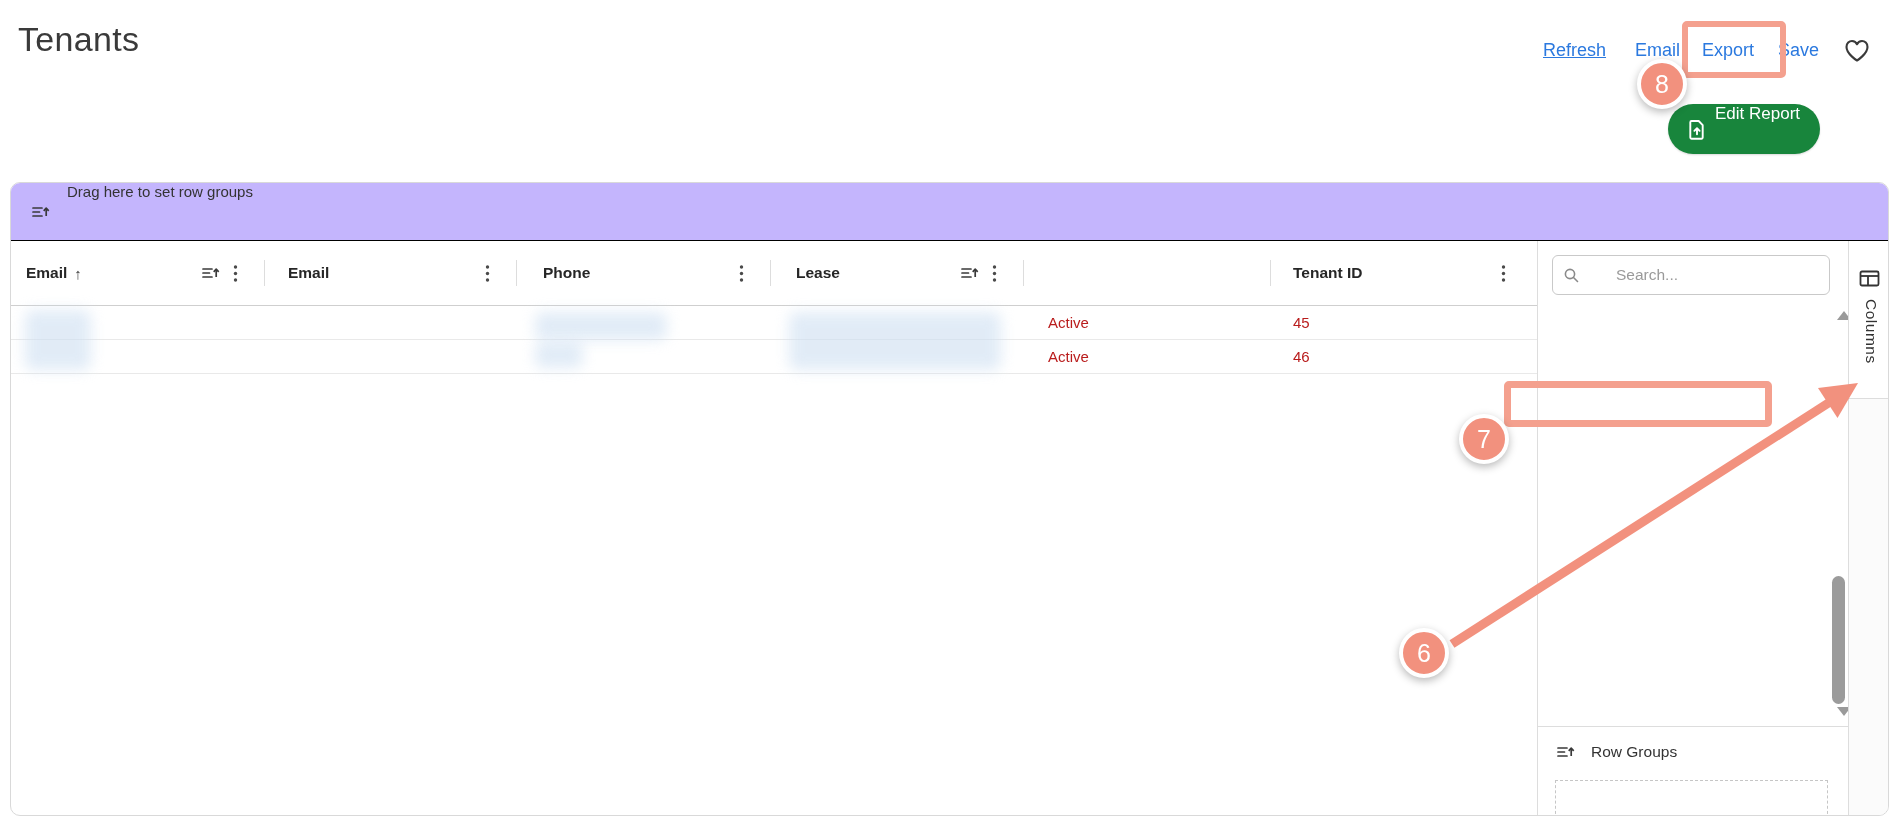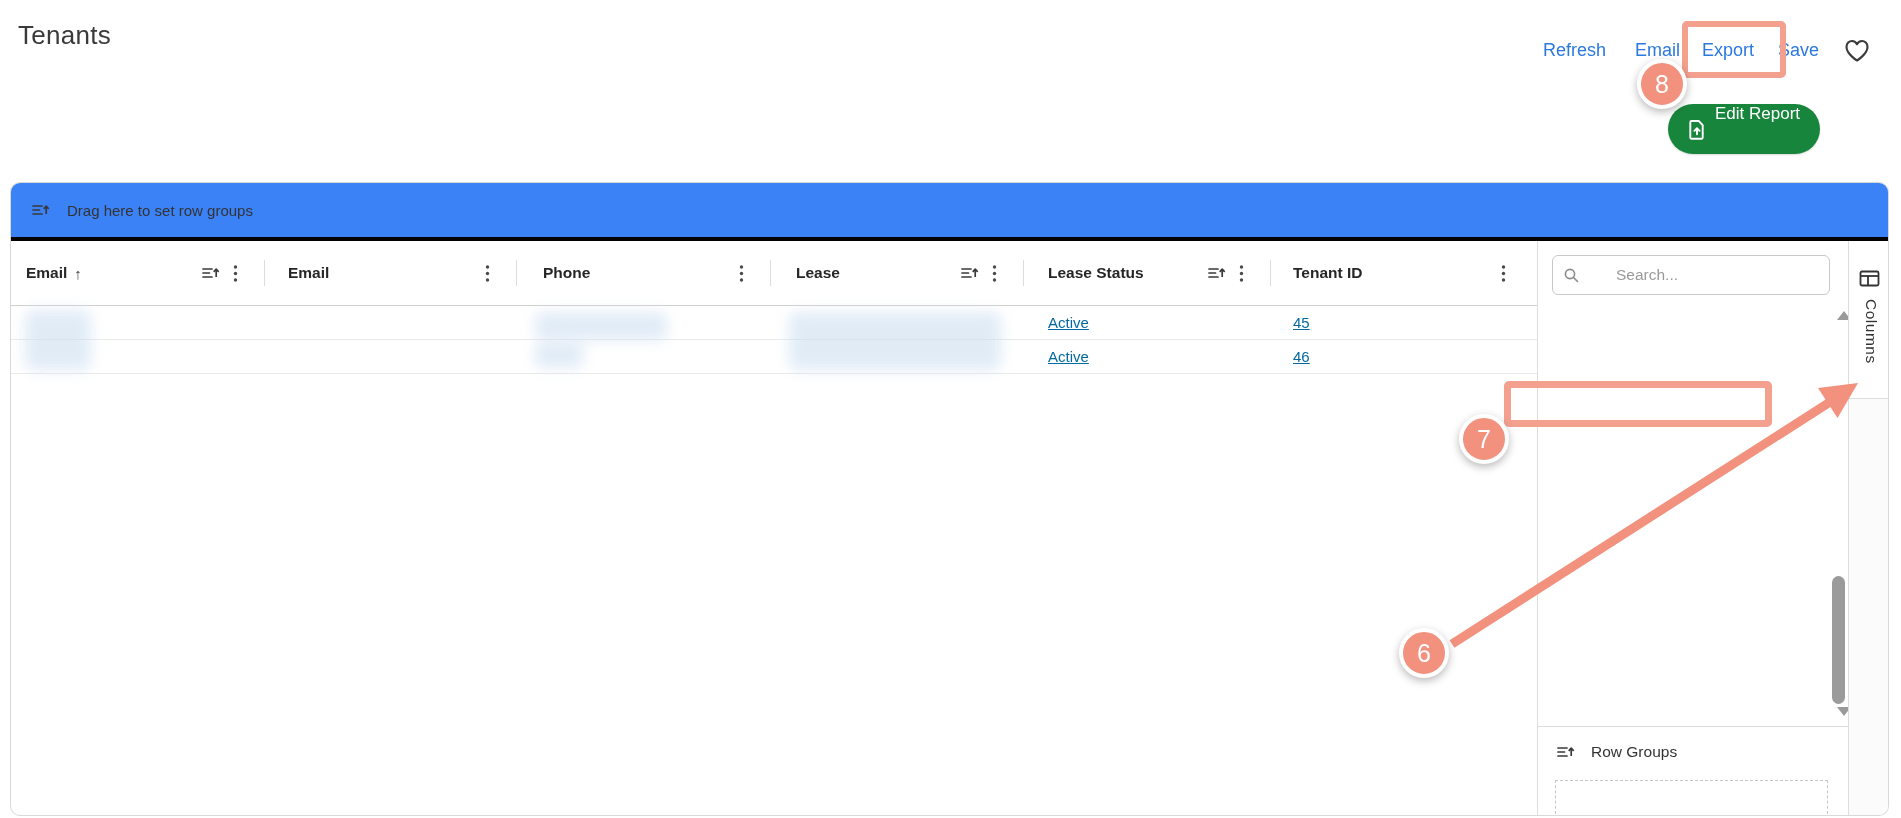--- a/index.html
+++ b/index.html
@@ -1,43 +1,43 @@
 <!DOCTYPE html>
 <html><head>
 <meta charset="utf-8">
 <style>
   * { margin:0; padding:0; box-sizing:border-box; }
   html,body { width:1901px; height:818px; background:#fff; font-family:"Liberation Sans", sans-serif; overflow:hidden; }
   #stage { position:absolute; left:0; top:0; width:1901px; height:818px; }
 
   
-  .page-title { position:absolute; left:18px; top:20px; font-size:26px; font-weight:500; color:#3a3a3a; letter-spacing:.3px; }
+  .page-title { position:absolute; left:18px; top:20px; font-size:34px; font-weight:500; color:#3a3a3a; letter-spacing:.3px; }
   .toplink { position:absolute; top:40px; font-size:18px; color:#2b79df; cursor:pointer; white-space:nowrap; }
   .heart-wrap { position:absolute; left:1843px; top:38px; width:28px; height:26px; cursor:pointer; }
 
   
   .filter-bar { position:absolute; left:13px; top:97px; width:1562px; height:57px; background:#fff; border:1px solid #e2e2e2; border-radius:9px; display:flex; align-items:center; padding-left:16px; font-size:15.5px; color:#222; }
   .filter-bar b { font-weight:700; }
   .fdivider { width:1px; height:30px; background:#ccc; margin:0 24px 0 26px; }
 
   
   .edit-report { position:absolute; left:1668px; top:104px; width:152px; height:50px; border-radius:25px; background:#18853c; color:#fff; display:flex; justify-content:center; gap:9px; font-size:17px; font-weight:500; cursor:pointer; box-shadow:0 1px 2px rgba(0,0,0,.15); }
 
   
   .card { position:absolute; left:10px; top:182px; width:1879px; height:634px; border:1px solid #d9d9d9; border-radius:10px; background:#fff; overflow:hidden; }
-  .dragbar { position:absolute; left:0; top:0; width:100%; height:58px; background:#3b82f6; border-bottom:4px solid #000000; display:flex; align-items:center; padding-left:21px; gap:17px; font-size:15px; color:#333; }
+  .dragbar { position:absolute; left:0; top:0; width:100%; height:58px; background:#c4b5fd; border-bottom:1px solid #000000; display:flex; padding-left:21px; gap:17px; font-size:15px; color:#333; }
   .hdr-row { position:absolute; left:0; top:58px; width:1526px; height:65px; background:#fff; border-bottom:1px solid #cfcfcf; }
   .hcell { position:absolute; top:0; height:64px; display:flex; align-items:center; font-size:15.5px; font-weight:600; color:#262626; }
   .hlabel { white-space:nowrap; }
   .sort-arrow { font-weight:400; font-size:15px; color:#444; margin-left:7px; }
   .hspacer { flex:1; }
   .hicons { display:flex; align-items:center; gap:13px; margin-right:26px; }
   .sep { position:absolute; top:19px; width:1px; height:26px; background:#ddd; }
   .grow { position:absolute; left:0; width:1526px; height:34px; border-bottom:1px solid #e9e9e9; background:#fff; }
-  .gcell { position:absolute; top:0; height:34px; line-height:34px; font-size:15px; color:#0369a1;text-decoration:underline; }
+  .gcell { position:absolute; top:0; height:34px; line-height:34px; font-size:15px; color:#b91c1c; }
   .blurblob { position:absolute; background:#cfe0f2; opacity:.62; filter:blur(7px); border-radius:8px; }
 
   
   .panel-border { position:absolute; left:1526px; top:58px; width:1px; height:576px; background:#ddd; }
   .searchbox { position:absolute; left:1541px; top:72px; width:278px; height:40px; border:1px solid #c9c9c9; border-radius:6px; background:#fff; display:flex; align-items:center; padding-left:10px; gap:8px; }
   .searchbox input { border:none; outline:none; font-size:15.5px; color:#333; width:220px; font-family:inherit; background:transparent;margin-left:28px; }
   .searchbox input::placeholder { color:#9a9a9a; }
   .pitem { position:absolute; height:30px; display:flex; align-items:center; cursor:pointer; }
   .scroll-up { position:absolute; left:1826px; top:128px; width:0; height:0; border-left:7px solid transparent; border-right:7px solid transparent; border-bottom:9px solid #9a9a9a; }
   .scroll-down { position:absolute; left:1826px; top:524px; width:0; height:0; border-left:7px solid transparent; border-right:7px solid transparent; border-top:9px solid #9a9a9a; }
@@ -58,21 +58,21 @@
   #anno-arrow { position:absolute; left:0; top:0; z-index:50; pointer-events:none; }
   .icon { display:inline-flex; align-items:center; justify-content:center; }
 </style>
 </head>
 <body>
 
 <div id="stage">
 
   <div class="page-title">Tenants</div>
   <div id="toplinks">
-      <span class="toplink" style="left: 1543px;">Refresh</span>
+      <span class="toplink" style="left: 1543px; text-decoration: underline;">Refresh</span>
       <span class="toplink" style="left: 1635px;">Email</span>
       <span class="toplink" style="left: 1702px;">Export</span>
       <span class="toplink" style="left: 1778px;">Save</span>
     </div>
   <div class="heart-wrap">
     <svg width="28" height="26" viewBox="0 0 28 26">
         <path d="M14 22.5 C14 22.5 3.5 16 3.5 9 C3.5 5.3 6.2 3 9 3 C11.2 3 13.2 4.4 14 6.2 C14.8 4.4 16.8 3 19 3 C21.8 3 24.5 5.3 24.5 9 C24.5 16 14 22.5 14 22.5 Z" fill="none" stroke="#3a3a3a" stroke-width="2.1" stroke-linejoin="round"></path>
       </svg>
   </div>
 
@@ -164,40 +164,20 @@
             <span class="icon">
               <svg width="5" height="19" viewBox="0 0 5 19">
                 <circle cx="2.5" cy="3" r="1.7" fill="#4a4a4a"></circle>
                 <circle cx="2.5" cy="9.5" r="1.7" fill="#4a4a4a"></circle>
                 <circle cx="2.5" cy="16" r="1.7" fill="#4a4a4a"></circle>
               </svg>
             </span>
           </span>
         </div>
         <div class="sep" style="left: 1012px;"></div>
-        <div class="hcell" style="left: 1012px; width: 247px; padding-left: 25px;">
-          <span class="hlabel">Lease Status</span>
-          <span class="hspacer"></span>
-          <span class="hicons">
-            <span class="icon">
-              <svg width="18" height="16" viewBox="0 0 18 16">
-                <path d="M1 4 h9 M1 8 h6.5 M1 12 h9" stroke="#3a3a3a" stroke-width="1.7" stroke-linecap="round" fill="none"></path>
-                <path d="M14.2 12 V5" stroke="#3a3a3a" stroke-width="1.7" fill="none"></path>
-                <path d="M11.7 6.8 L14.2 4.2 L16.7 6.8" stroke="#3a3a3a" stroke-width="1.7" fill="none" stroke-linejoin="round"></path>
-              </svg>
-            </span>
-            <span class="icon">
-              <svg width="5" height="19" viewBox="0 0 5 19">
-                <circle cx="2.5" cy="3" r="1.7" fill="#4a4a4a"></circle>
-                <circle cx="2.5" cy="9.5" r="1.7" fill="#4a4a4a"></circle>
-                <circle cx="2.5" cy="16" r="1.7" fill="#4a4a4a"></circle>
-              </svg>
-            </span>
-          </span>
-        </div>
         <div class="sep" style="left: 1259px;"></div>
         <div class="hcell" style="left: 1259px; width: 262px; padding-left: 23px; text-align: center;">
           <span class="hlabel">Tenant ID</span>
           <span class="hspacer"></span>
           <span class="hicons">
             <span class="icon">
               <svg width="5" height="19" viewBox="0 0 5 19">
                 <circle cx="2.5" cy="3" r="1.7" fill="#4a4a4a"></circle>
                 <circle cx="2.5" cy="9.5" r="1.7" fill="#4a4a4a"></circle>
                 <circle cx="2.5" cy="16" r="1.7" fill="#4a4a4a"></circle>

